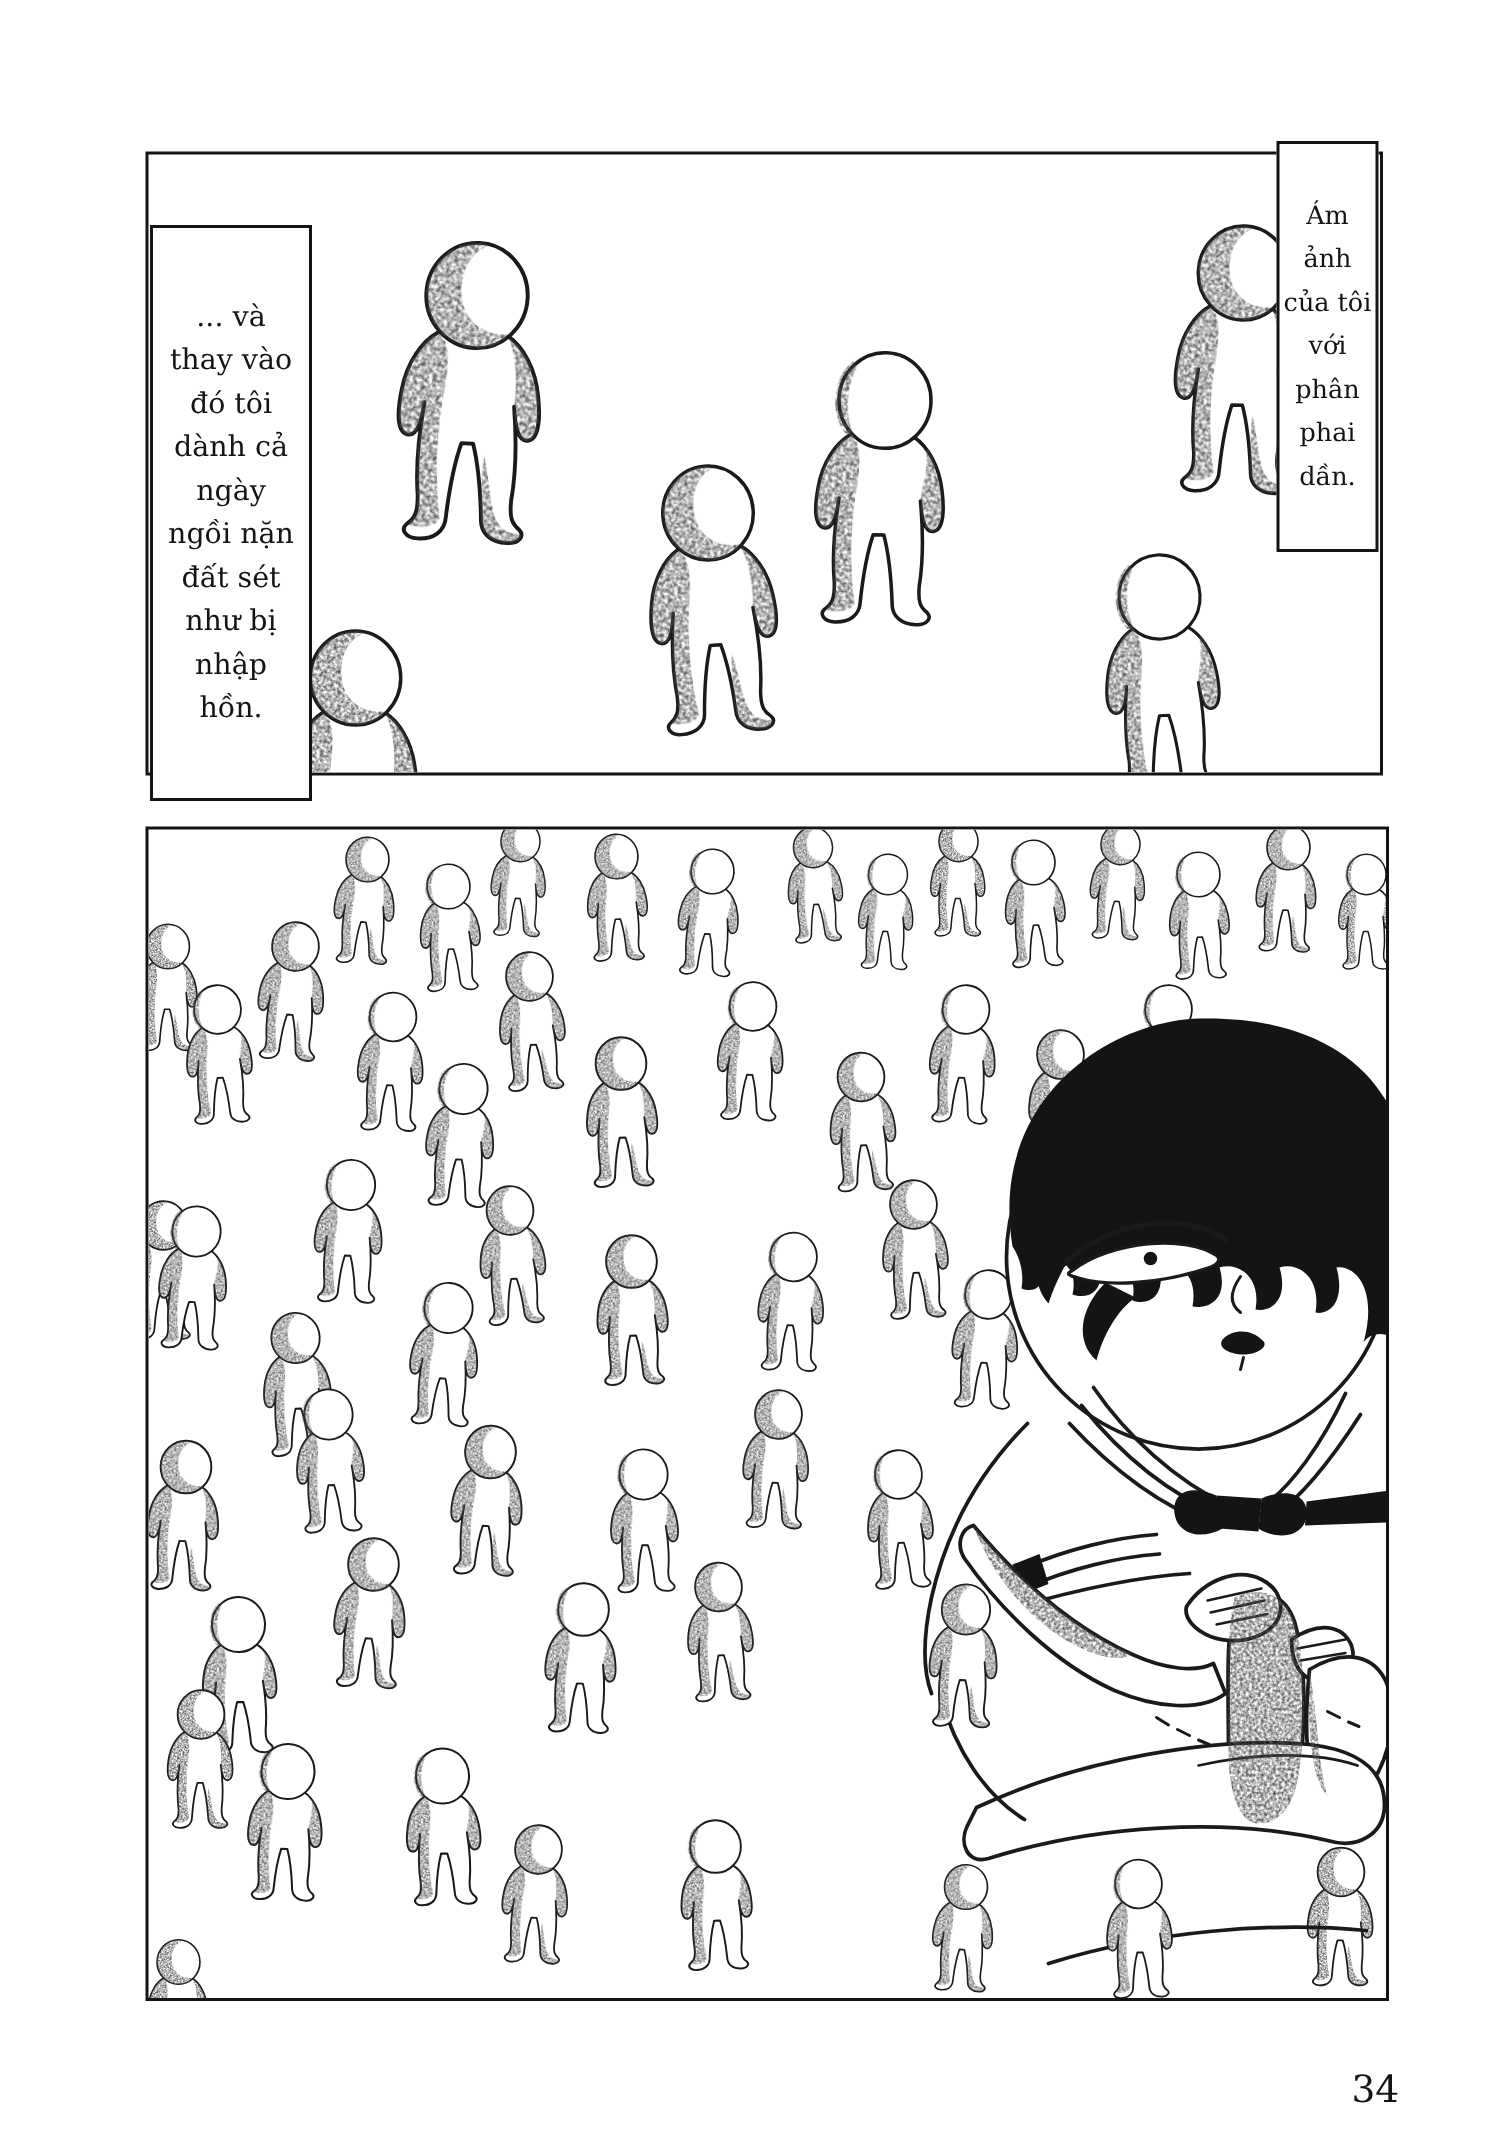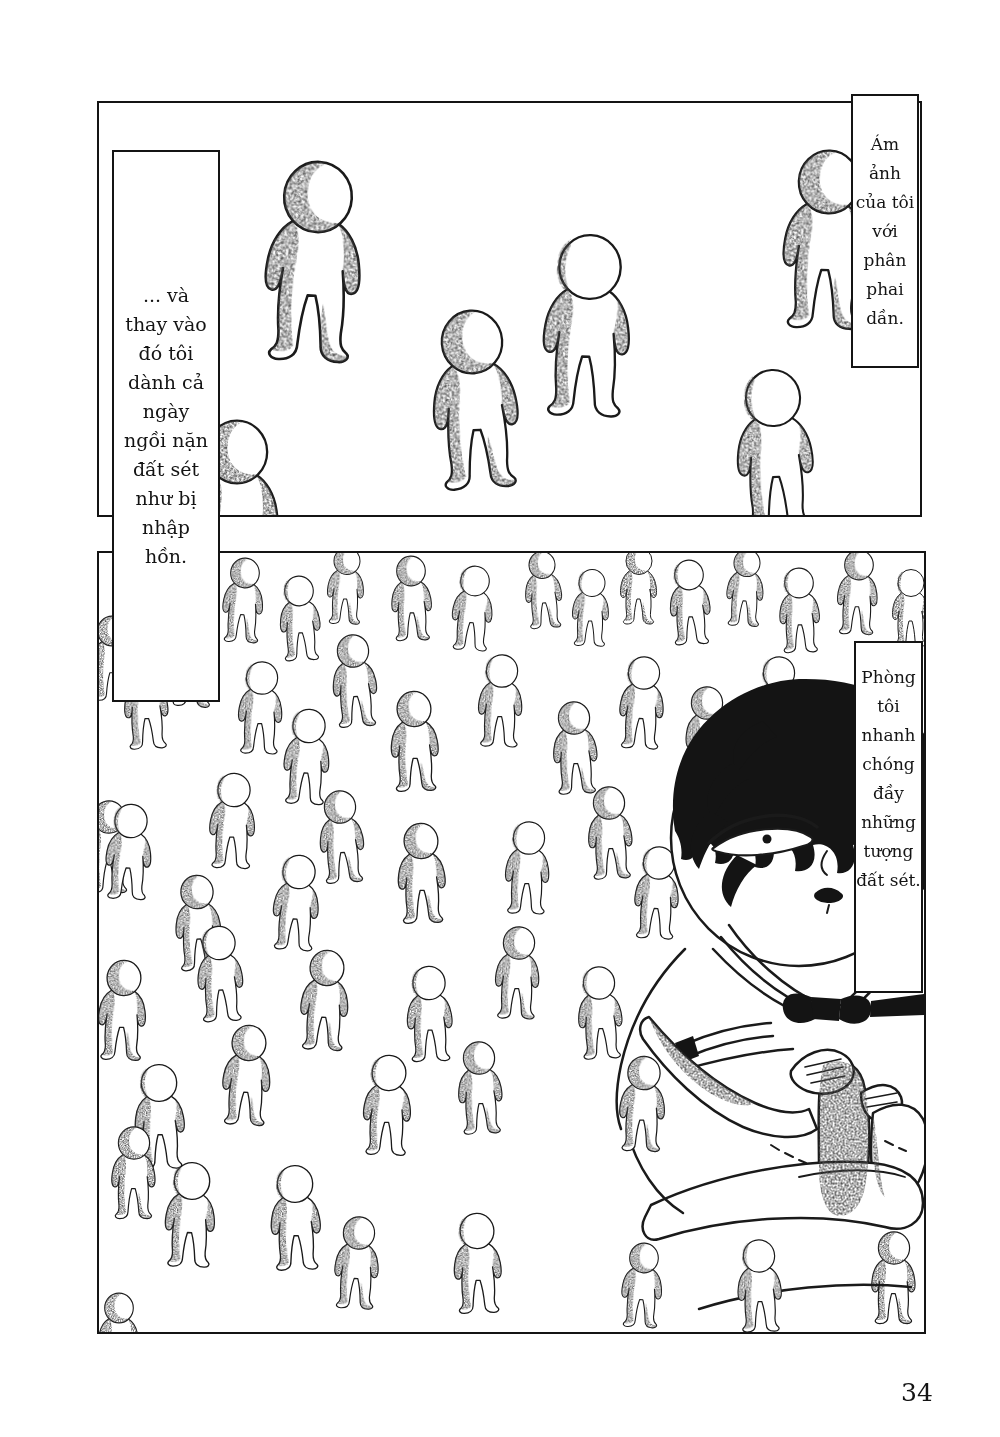--- a/index.html
+++ b/index.html
@@ -13,21 +13,21 @@
   }
   .panel svg{display:block;width:100%;height:100%;}
   #panel-top{left:97px;top:101px;width:825px;height:416px;}
   #panel-bottom{left:97px;top:551px;width:829px;height:783px;}
   .caption{
     position:absolute;border:2px solid #141414;background:#fff;box-sizing:border-box;
     display:flex;flex-direction:column;align-items:center;justify-content:center;
     text-align:center;white-space:pre;z-index:6;
     font-size:19px;line-height:29px;font-weight:500;letter-spacing:0px;
   }
-  #caption-left{left:112px;top:150px;width:108px;height:552px;}
+  #caption-left{left:100px;top:150px;width:108px;height:384px;}
   #caption-top-right{left:851px;top:94px;width:68px;height:274px;font-size:17px;line-height:29px;}
   #caption-mid-right{left:854px;top:641px;width:69px;height:352px;font-size:17px;line-height:29px;justify-content:flex-start;padding-top:20px;}
   .pageno{position:absolute;left:901px;top:1378px;font-size:25px;z-index:6;}
 </style>
 </head>
 <body>
 
 <div class="page">
 
   <div class="panel" id="panel-top">
@@ -347,23 +347,15 @@
 như bị
 nhập
 hồn.</div>
   <div class="caption" id="caption-top-right">Ám
 ảnh
 của tôi
 với
 phân
 phai
 dần.</div>
-  <div class="caption" id="caption-mid-right">Phòng
-tôi
-nhanh
-chóng
-đầy
-những
-tượng
-đất sét.</div>
 
   <div class="pageno">34</div>
 </div>
 
 </body></html>

